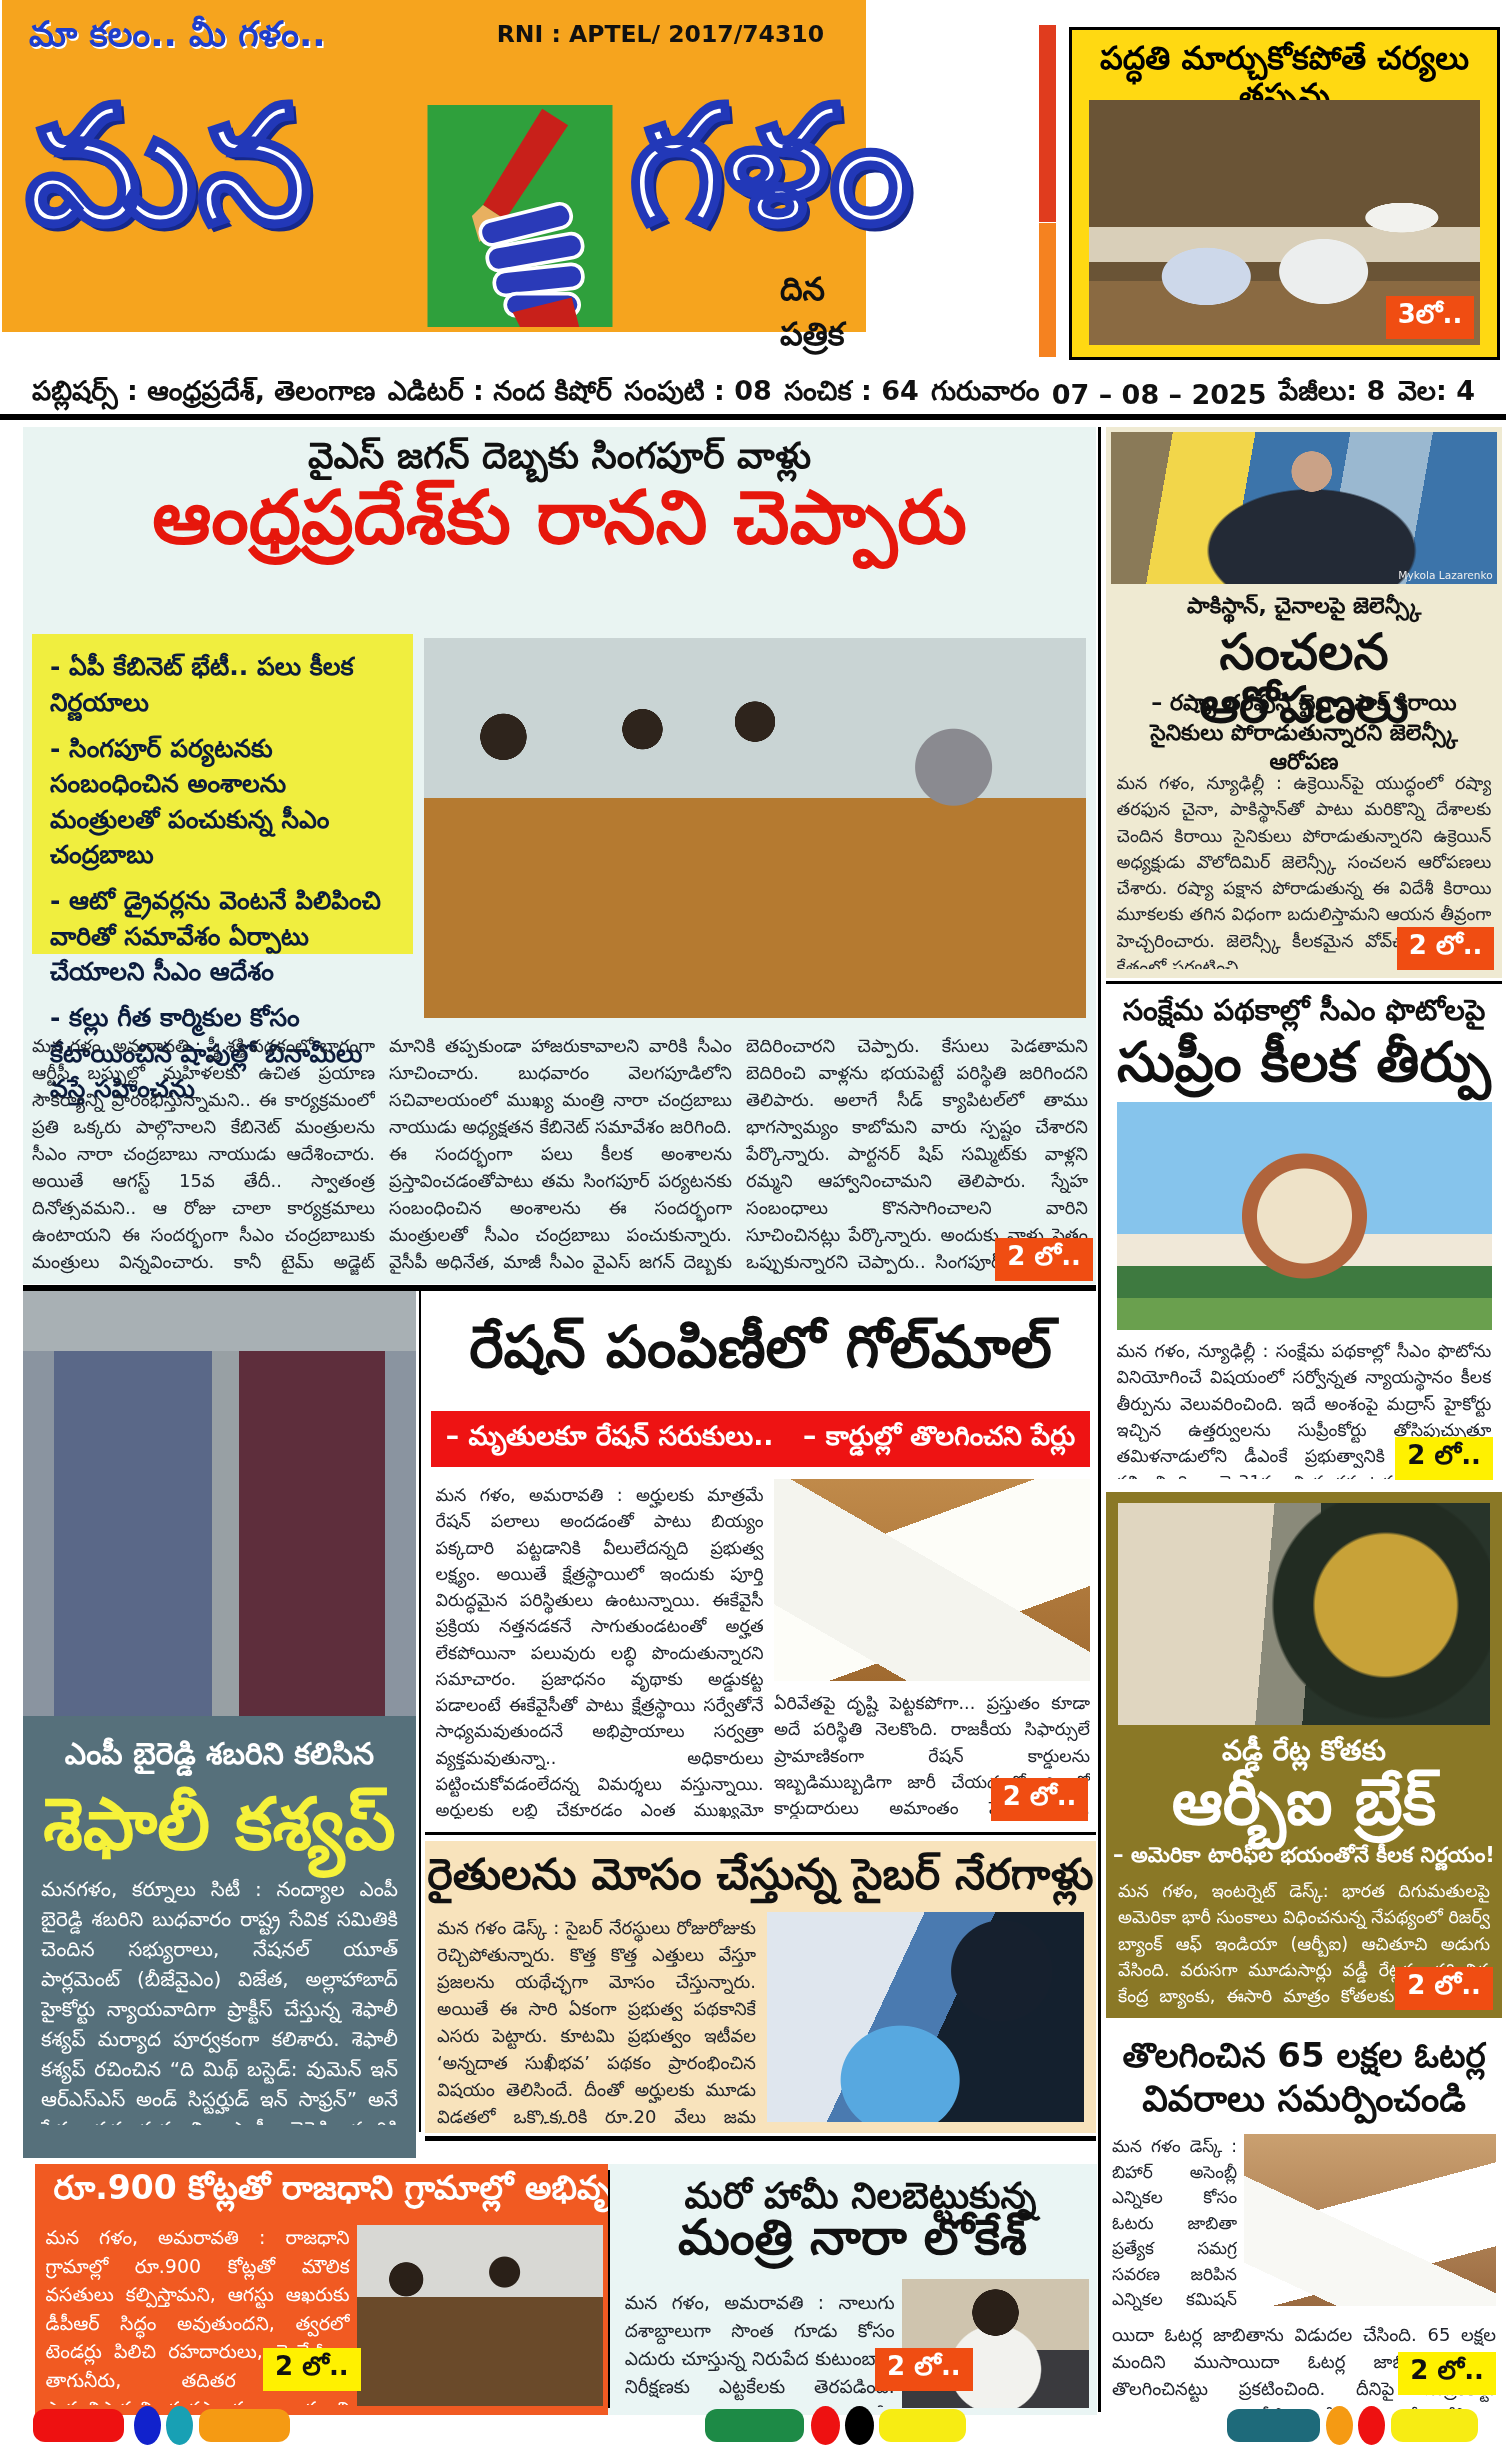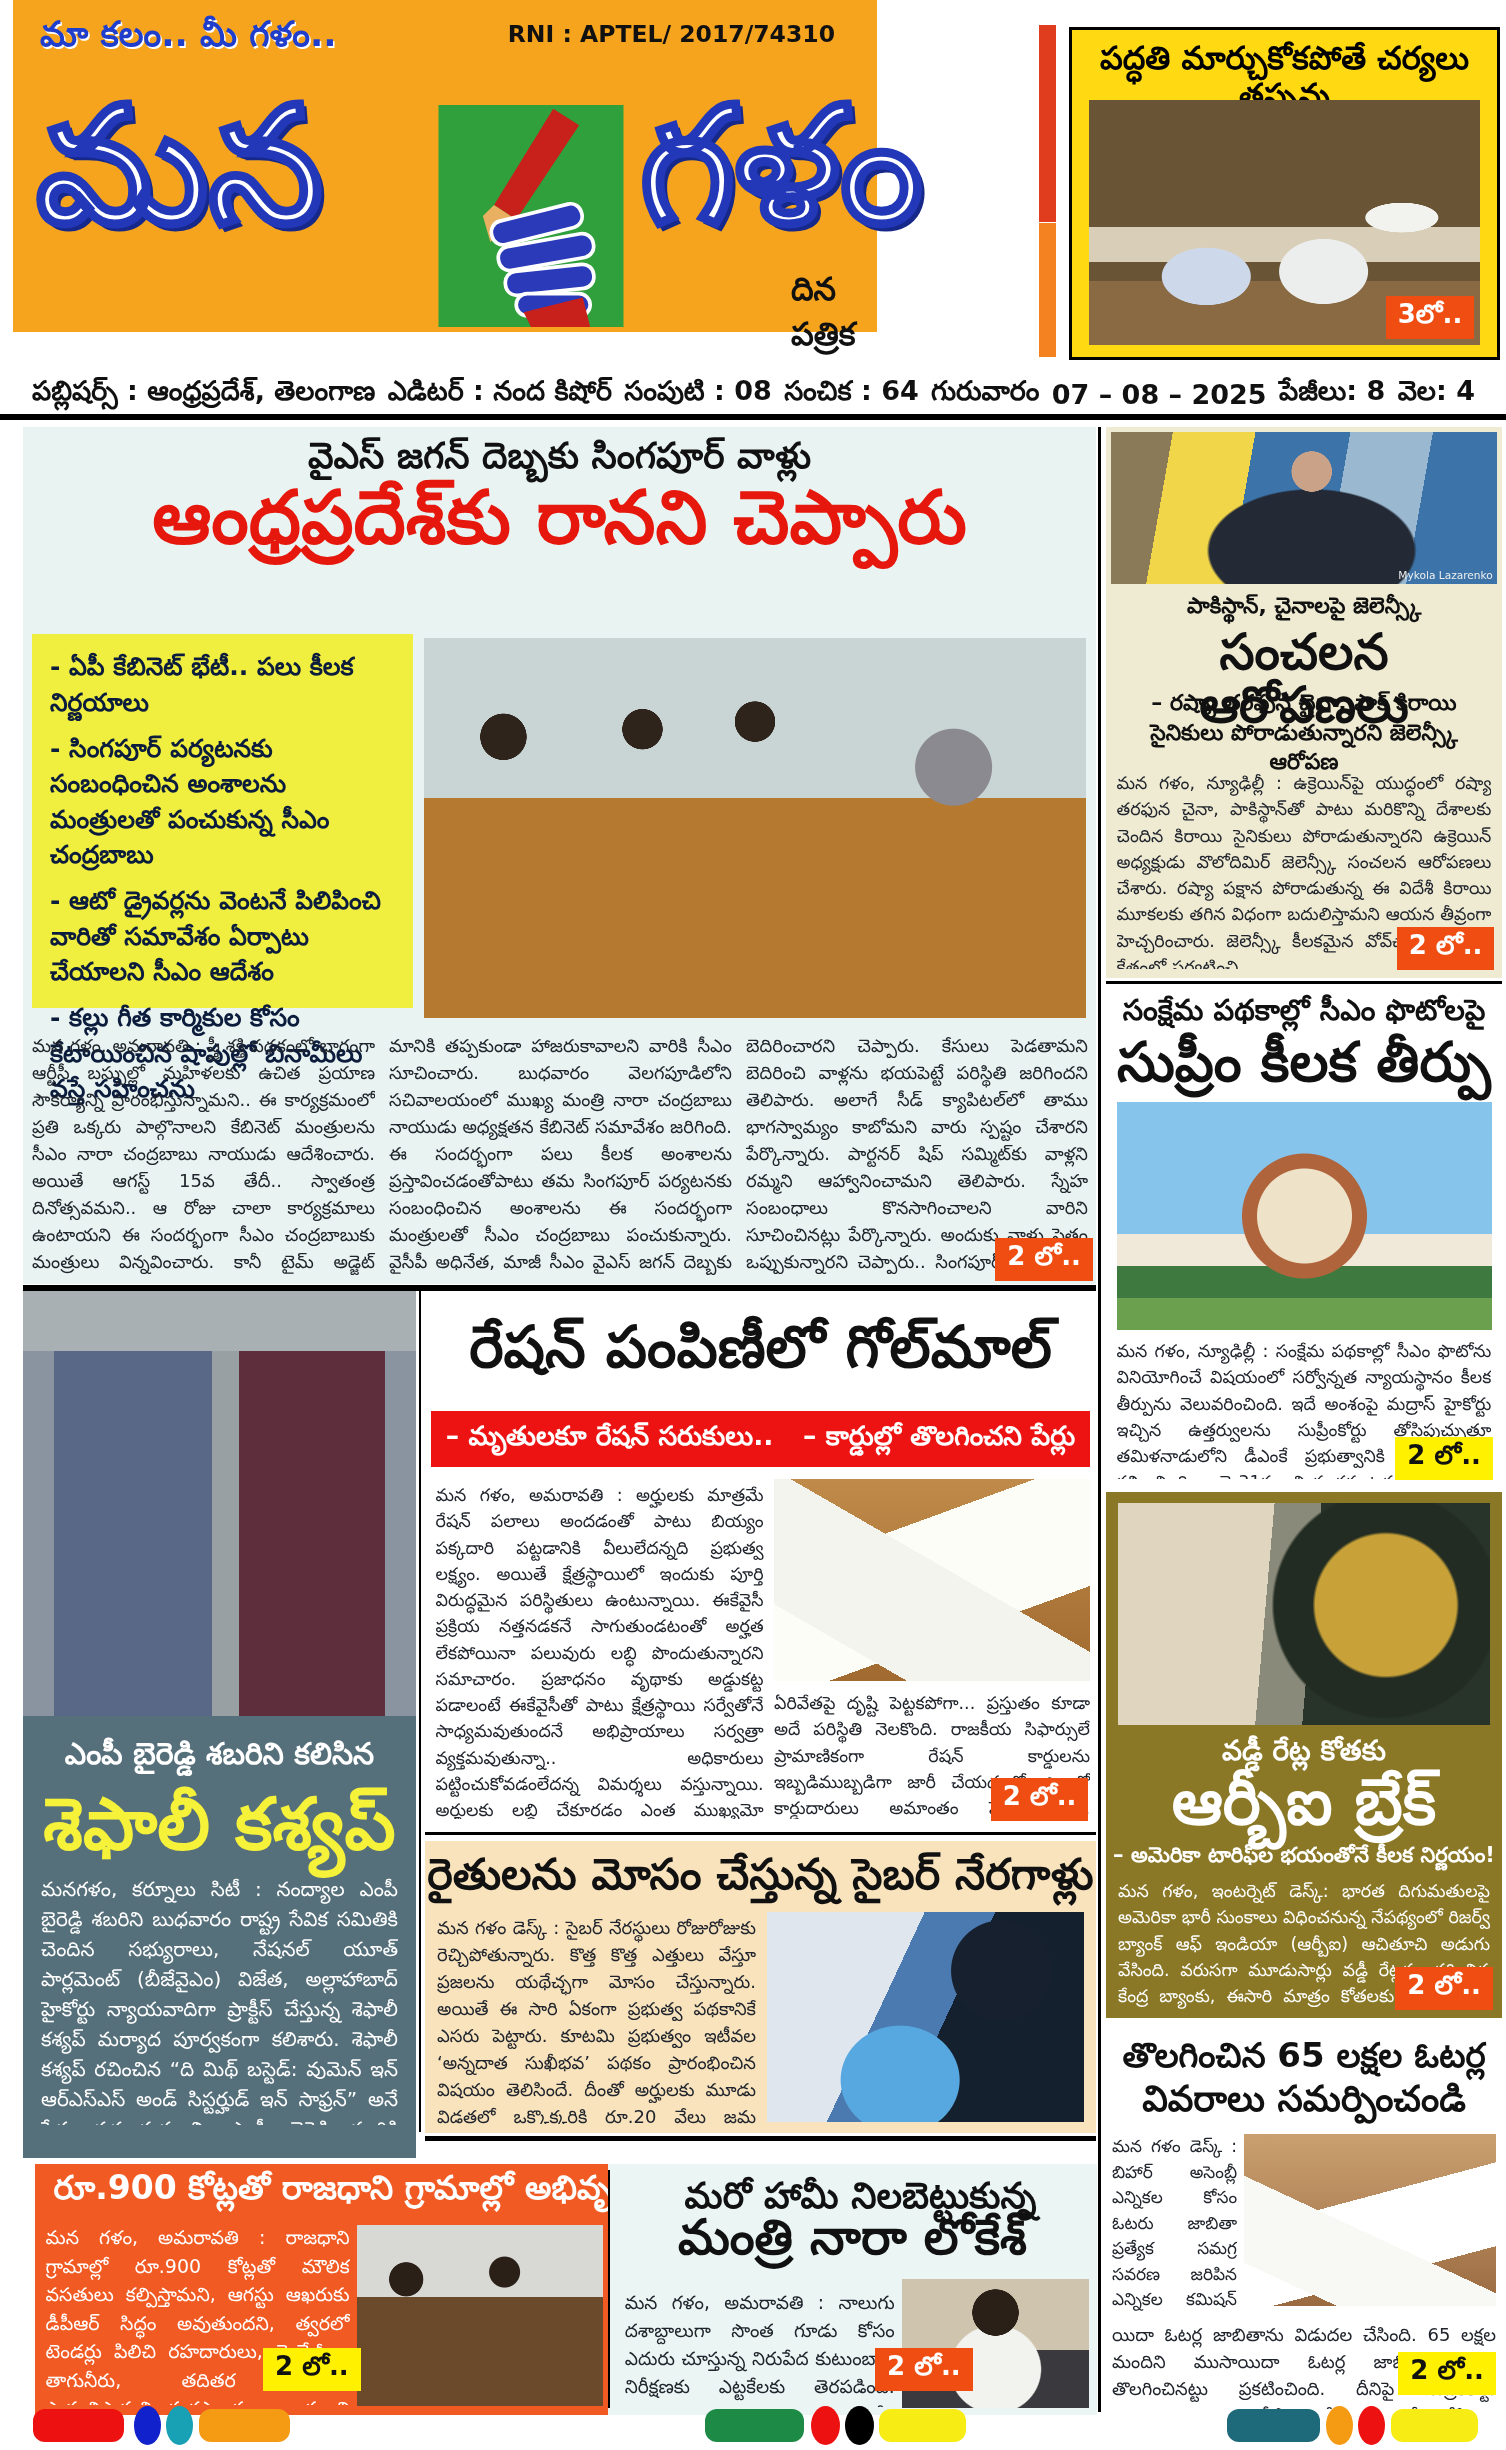--- a/index.html
+++ b/index.html
@@ -117,21 +117,21 @@
   #photo-lokesh{background:
     radial-gradient(circle at 50% 26%, #2a2018 0 23px, transparent 23.5px),
     radial-gradient(ellipse at 50% 70%, #f2f2ee 0 34%, transparent 35%),
     linear-gradient(#cfc4ae 0 55%, #3a3a3e 55%);}
 </style>
 </head>
 <body>
 
 <div class="page">
 
-  <div class="abs masthead" style="left:13px;top:33;width:864px;height:332px;">
+  <div class="abs masthead" style="left:2px;top:33;width:864px;height:332px;">
     <div class="abs slogan" style="left:27px;top:13.7px;">మా కలం.. మీ గళం..</div>
     <div class="abs rni" style="right:42px;top:20px;">RNI : APTEL/ 2017/74310</div>
     <div class="abs mast-title" style="left:23px;top:84px;">మన</div>
     <div class="abs" style="left:425px;top:105px;width:186px;height:222px;">
       <svg width="186" height="222" viewBox="0 0 100 120" xmlns="http://www.w3.org/2000/svg">
         <rect x="0" y="0" width="100" height="120" fill="#2FA03C"></rect>
         <polygon points="62,2 76,11 42,62 30,54" fill="#c8201a"></polygon>
         <polygon points="30,54 42,62 28,74 24,60" fill="#e8b060"></polygon>
         <g fill="#2a3ab8" stroke="#ffffff" stroke-width="2">
           <rect x="28" y="58" width="50" height="13" rx="6" transform="rotate(-14 53 64)"></rect>
@@ -162,21 +162,21 @@
     <span>సంచిక : 64</span>
     <span>గురువారం</span>
     <span>07 – 08 – 2025</span>
     <span>పేజీలు: 8</span>
     <span>వెల: 4</span>
   </div>
 
   <div class="abs main-area" style="left:23px;top:427px;width:1073px;height:857px;">
     <div class="abs kicker" style="left:0;right:0;top:7.6px;font-size:36px;">వైఎస్ జగన్ దెబ్బకు సింగపూర్ వాళ్లు</div>
     <div class="abs lead-headline" style="left:0;right:0;top:52px;">ఆంధ్రప్రదేశ్‌కు రానని చెప్పారు</div>
-    <div class="abs yellowbox" style="left:9px;top:207px;width:381px;height:374px;">
+    <div class="abs yellowbox" style="left:9px;top:207px;width:381px;height:320px;">
       <div class="bullet">- ఏపీ కేబినెట్ భేటీ.. పలు కీలక నిర్ణయాలు</div>
       <div class="bullet">- సింగపూర్ పర్యటనకు సంబంధించిన అంశాలను మంత్రులతో పంచుకున్న సీఎం చంద్రబాబు</div>
       <div class="bullet">- ఆటో డ్రైవర్లను వెంటనే పిలిపించి వారితో సమావేశం ఏర్పాటు చేయాలని సీఎం ఆదేశం</div>
       <div class="bullet">- కల్లు గీత కార్మికుల కోసం కేటాయించిన షాపుల్లో బినామీలు వస్తే సహించను</div>
     </div>
     <div class="abs ph" id="photo-cabinet" style="left:401px;top:211px;width:662px;height:380px;"></div>
     <div class="abs just" style="left:9px;top:605px;width:343px;height:245px;font-size:18px;">మన గళం, అమరావతి : స్త్రీ శక్తి పథకంలో భాగంగా ఆర్టీసీ బస్సుల్లో మహిళలకు ఉచిత ప్రయాణ సౌకర్యాన్ని ప్రారంభిస్తున్నామని.. ఈ కార్యక్రమంలో ప్రతి ఒక్కరు పాల్గొనాలని కేబినెట్ మంత్రులను సీఎం నారా చంద్రబాబు నాయుడు ఆదేశించారు. అయితే ఆగస్ట్ 15వ తేదీ.. స్వాతంత్ర దినోత్సవమని.. ఆ రోజు చాలా కార్యక్రమాలు ఉంటాయని ఈ సందర్భంగా సీఎం చంద్రబాబుకు మంత్రులు విన్నవించారు. కానీ టైమ్ అడ్జెట్ చేసుకుని ఈ కార్యక్ర</div>
     <div class="abs just" style="left:366px;top:605px;width:343px;height:245px;font-size:18px;">మానికి తప్పకుండా హాజరుకావాలని వారికి సీఎం సూచించారు. బుధవారం వెలగపూడిలోని సచివాలయంలో ముఖ్య మంత్రి నారా చంద్రబాబు నాయుడు అధ్యక్షతన కేబినెట్ సమావేశం జరిగింది. ఈ సందర్భంగా పలు కీలక అంశాలను ప్రస్తావించడంతోపాటు తమ సింగపూర్ పర్యటనకు సంబంధించిన అంశాలను ఈ సందర్భంగా మంత్రులతో సీఎం చంద్రబాబు పంచుకున్నారు. వైసీపీ అధినేత, మాజీ సీఎం వైఎస్ జగన్ దెబ్బకు సింగపూర్ వాళ్లు ఎట్టి పరిస్థితుల్లో ఆంధ్రప్రదేశ్‌కు రానని చెప్పారన్నారు. వైసీపీ ప్రభుత్వ హయాంలో వారు.. అక్కడికి వెళ్లి సింగపూర్ మంత్రులను</div>
     <div class="abs just" style="left:723px;top:605px;width:342px;height:245px;font-size:18px;">బెదిరించారని చెప్పారు. కేసులు పెడతామని బెదిరించి వాళ్లను భయపెట్టే పరిస్థితి జరిగిందని తెలిపారు. అలాగే సీడ్ క్యాపిటల్‌లో తాము భాగస్వామ్యం కాబోమని వారు స్పష్టం చేశారని పేర్కొన్నారు. పార్టనర్ షిప్ సమ్మిట్‌కు వాళ్లని రమ్మని ఆహ్వానించామని తెలిపారు. స్నేహ సంబంధాలు కొనసాగించాలని వారిని సూచించినట్లు పేర్కొన్నారు. అందుకు వాళ్లు సైతం ఒప్పుకున్నారని చెప్పారు.. సింగపూర్ పర్యటనలో భాగంగా మొత్తం 41 సమావేశాల్లో పాల్గొన్నానన్నారు. ఇక ఈ కేబినెట్ సమావేశంలో కొత్త బార్ పాలసీను ఆమోదించారు. అయితే కల్లు గీత కార్మికుల కోసం</div>
     <div class="abs badge-o" style="right:3px;bottom:3px;">2 లో..</div>

